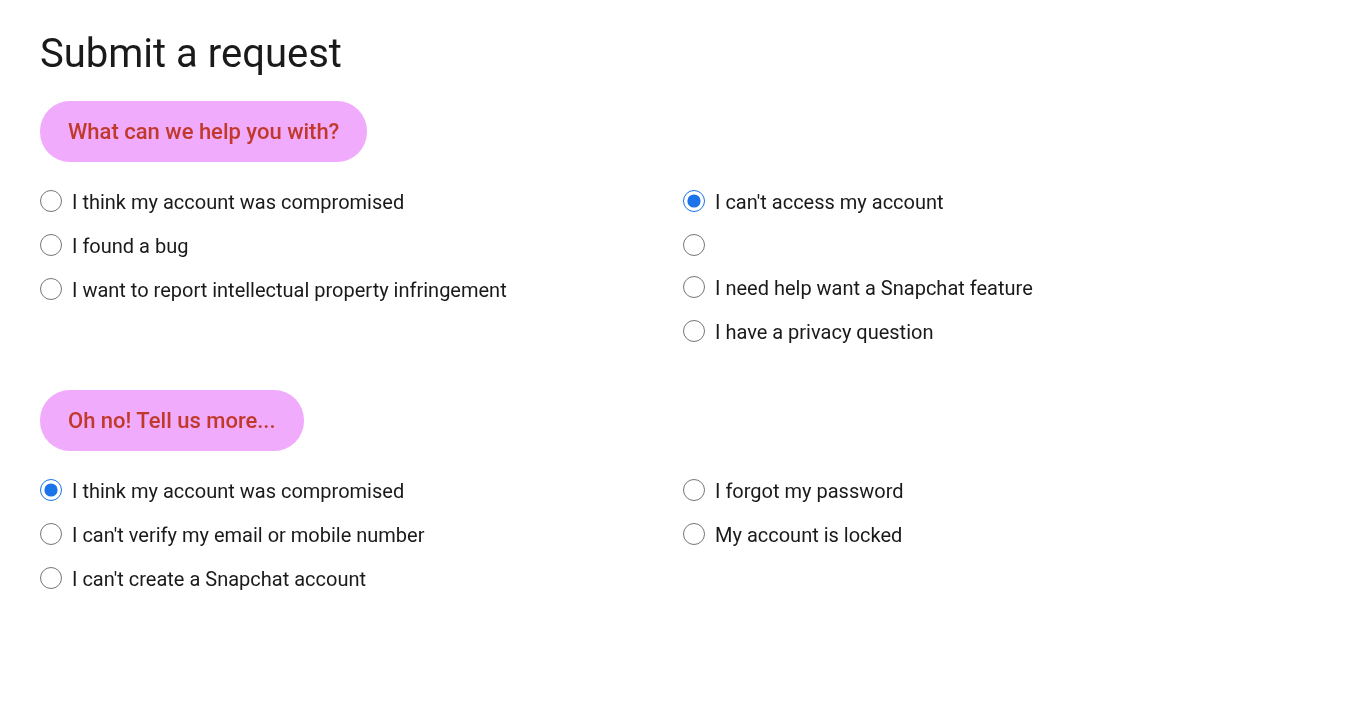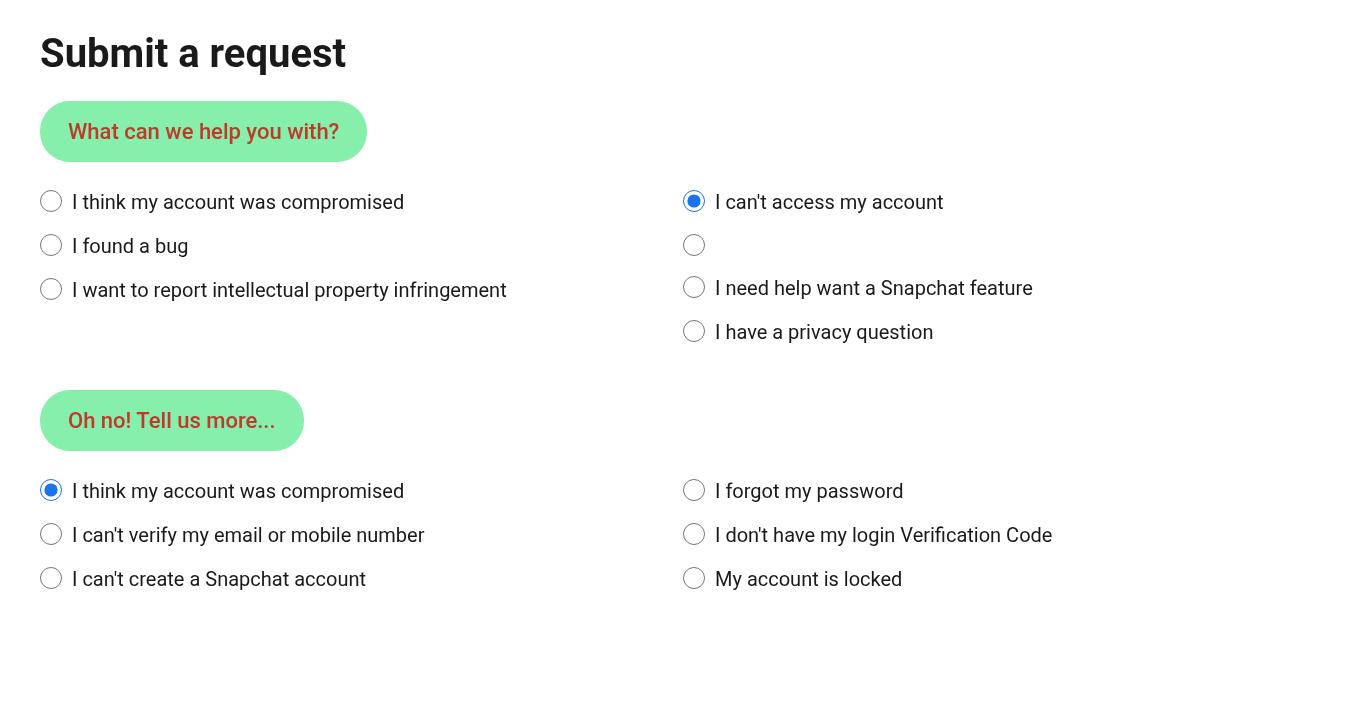--- a/index.html
+++ b/index.html
@@ -12,28 +12,28 @@
       background: #ffffff;
       font-family: -apple-system, BlinkMacSystemFont, 'Segoe UI', Roboto, Arial, sans-serif;
       color: #1a1a1a;
       padding: 30px 40px;
       width: 1366px;
       min-height: 716px;
     }
 
     .page-title {
       font-size: 40px;
-      font-weight: 700;
+      font-weight: 400;
       color: #1a1a1a;
       margin-bottom: 24px;
     }
 
     .section-label {
       display: inline-block;
-      background-color: #86efac;
+      background-color: #f0abfc;
       color: #c0392b;
       font-size: 22px;
       font-weight: 500;
       padding: 18px 28px;
       border-radius: 30px;
       margin-bottom: 18px;
     }
 
     .radio-grid {
       display: grid;
@@ -129,22 +129,18 @@
         <label for="s2_opt3">I can't create a Snapchat account</label>
       </div>
     </div>
 
     <div>
       <div class="radio-item">
         <input type="radio" name="section2" id="s2_opt5" style="">
         <label for="s2_opt5">I forgot my password</label>
       </div>
       <div class="radio-item">
-        <input type="radio" name="section2" id="s2_opt6" style="">
-        <label for="s2_opt6">I don't have my login Verification Code</label>
-      </div>
-      <div class="radio-item">
         <input type="radio" name="section2" id="s2_opt7" style="">
         <label for="s2_opt7">My account is locked</label>
       </div>
     </div>
   </div>
 </div>
 
 </body></html>

